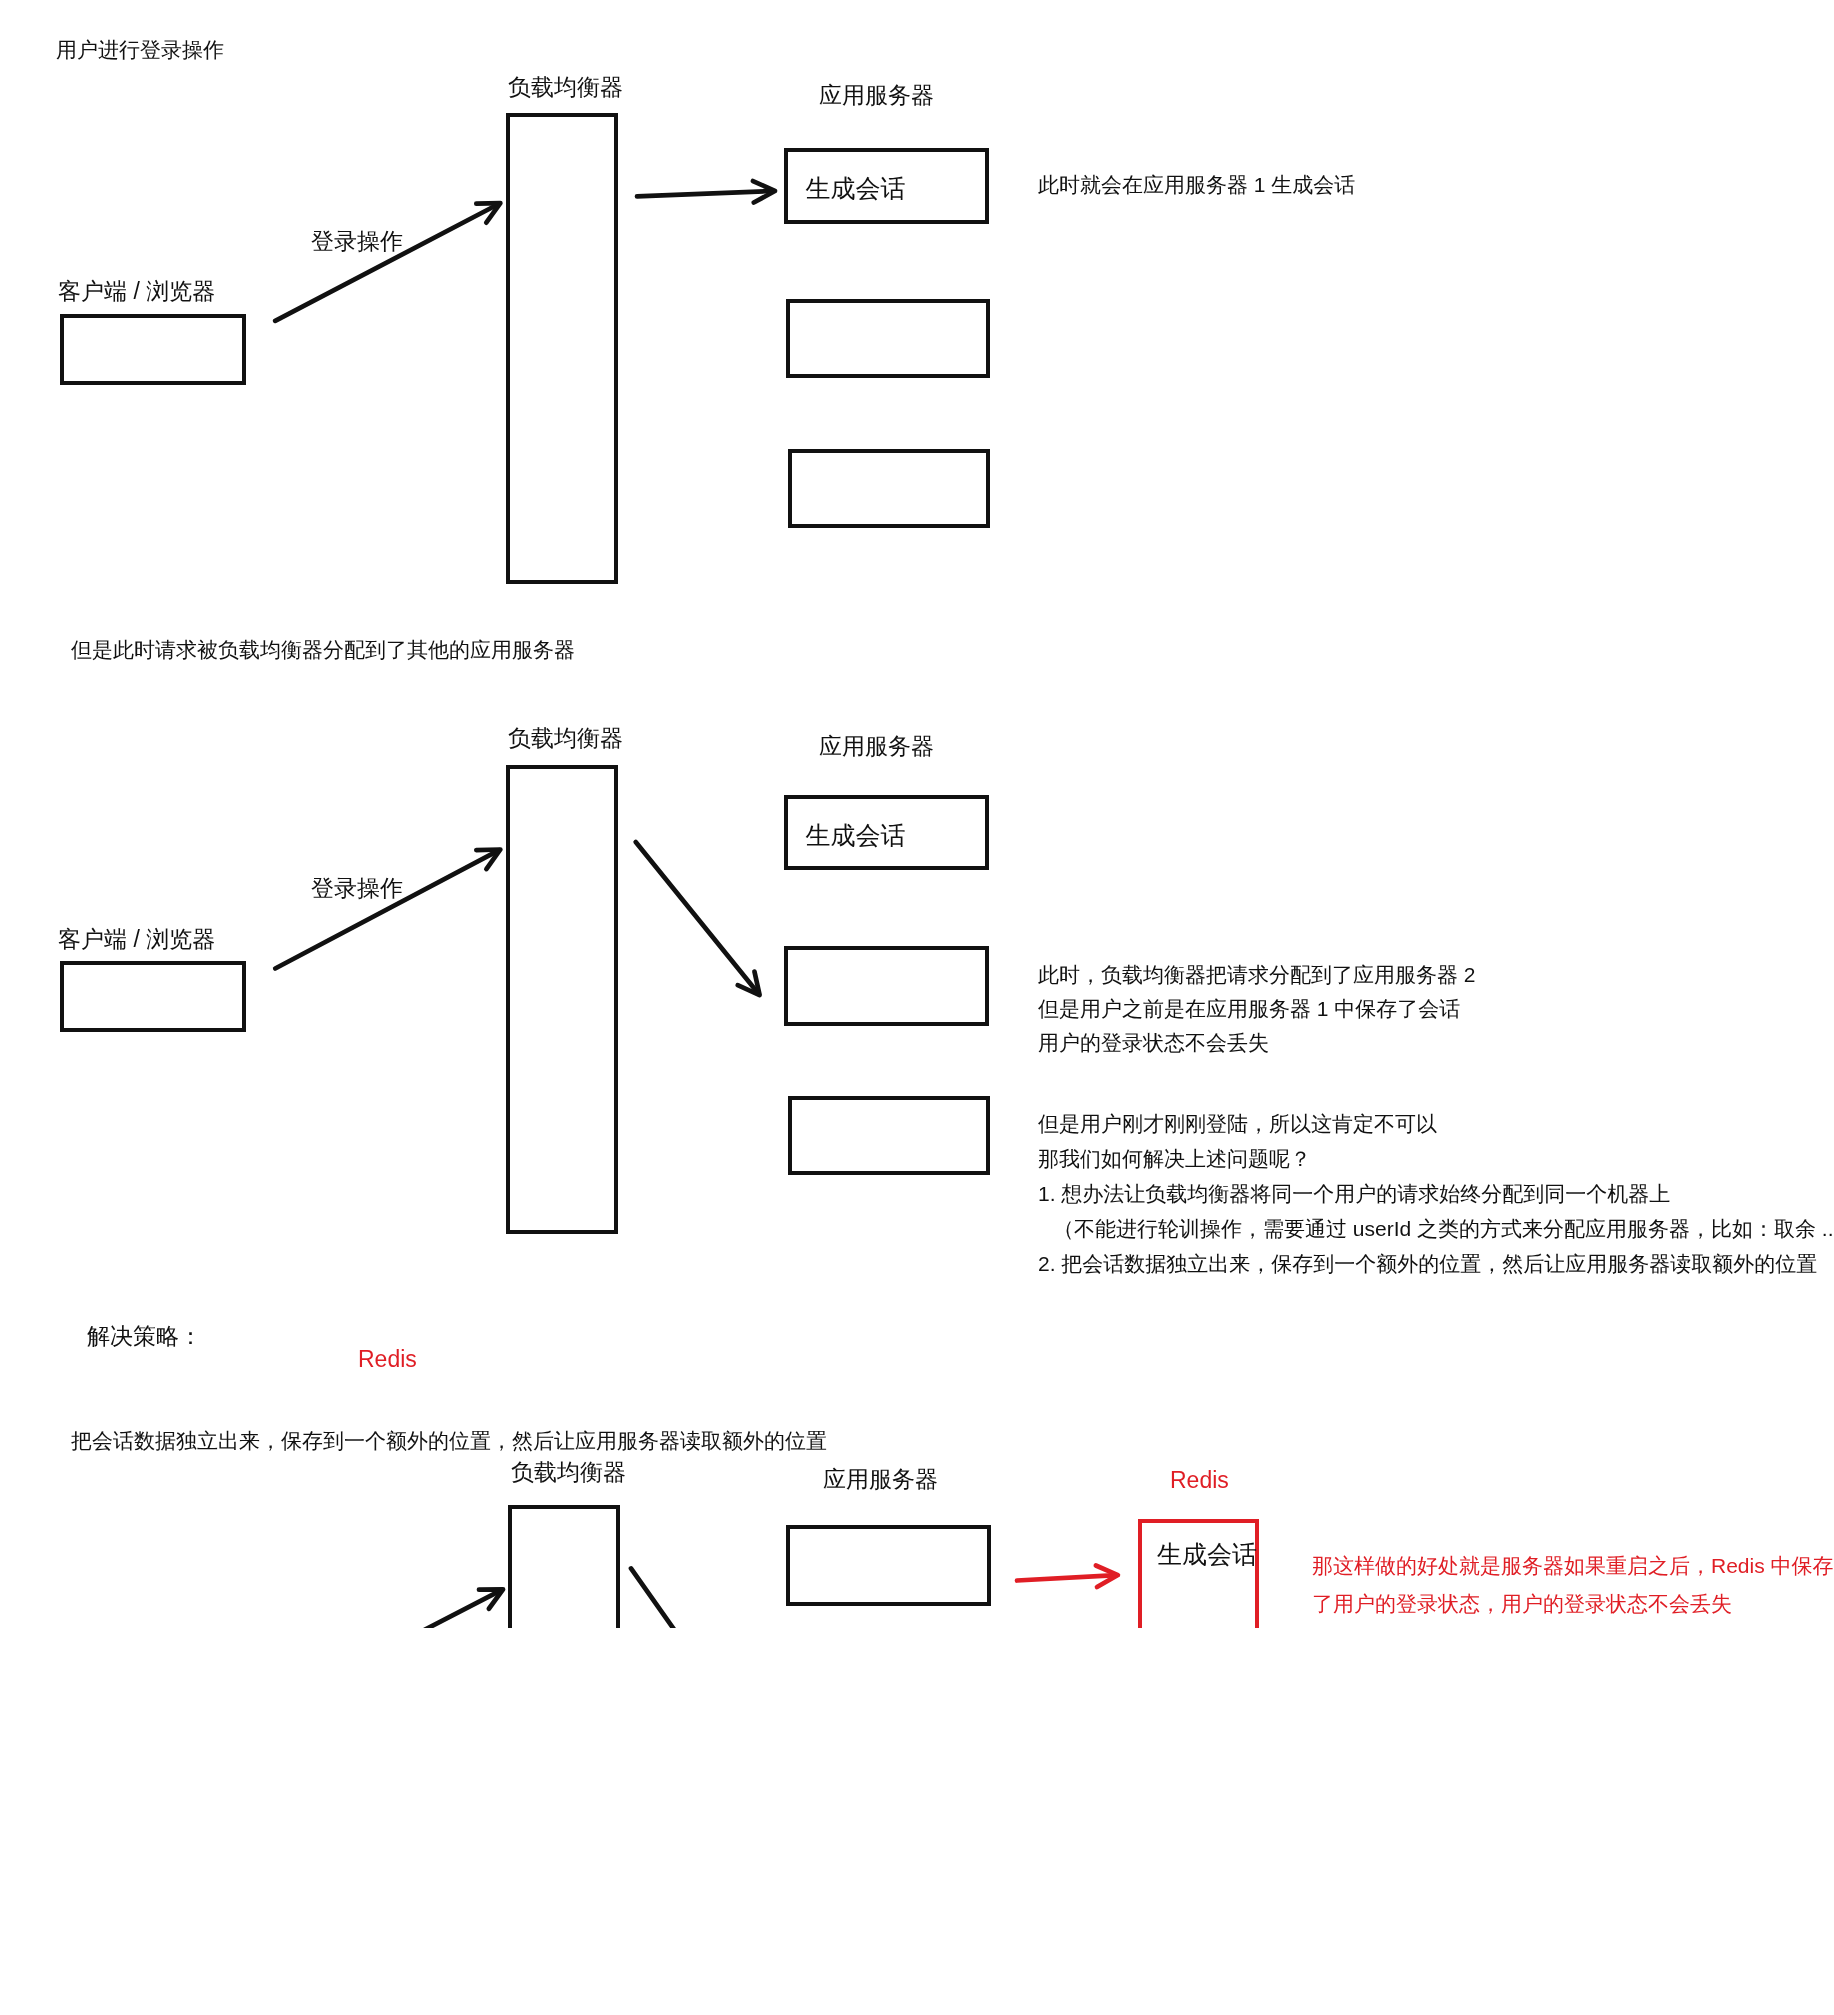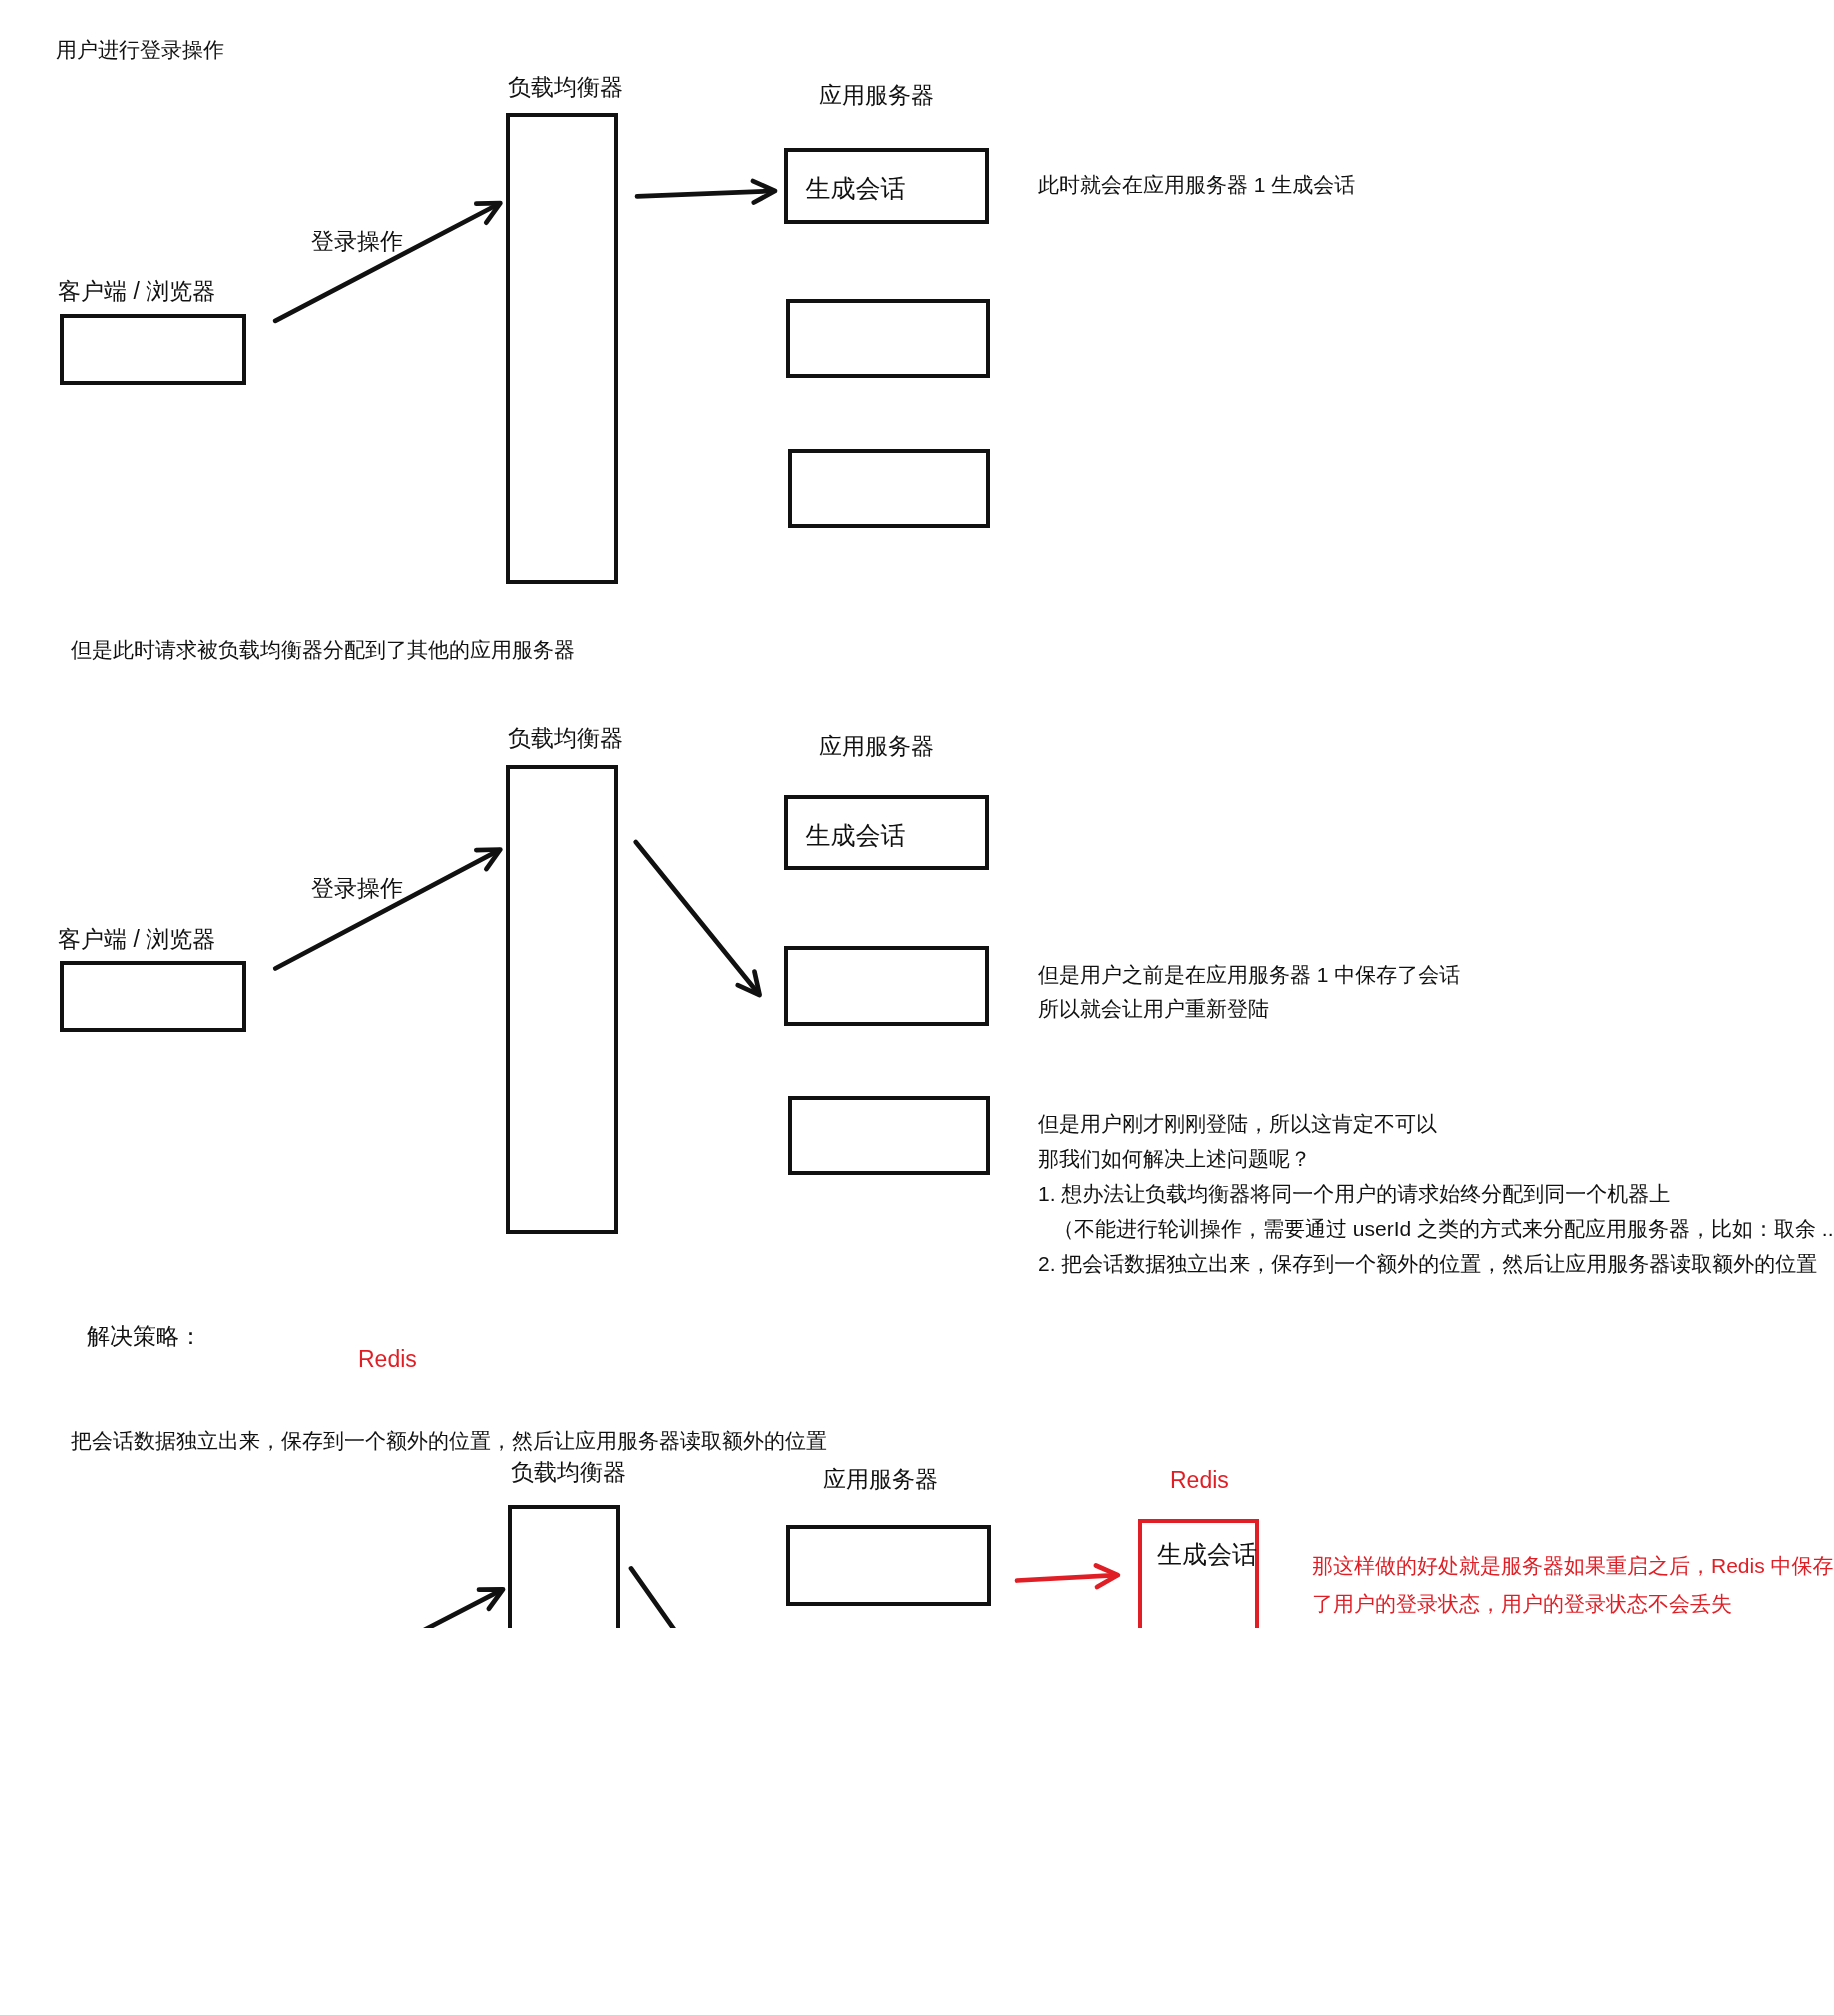--- a/index.html
+++ b/index.html
@@ -99,22 +99,23 @@
     <span class="session">生成会话</span>
   </div>
   <div class="box" style="left:784px;top:946px;width:205px;height:80px;"></div>
   <div class="box" style="left:788px;top:1096px;width:202px;height:79px;"></div>
 
   <div class="t label" style="left:311px;top:874px;">登录操作</div>
   <div class="t label" style="left:58px;top:925px;">客户端 / 浏览器</div>
   <div class="box" style="left:60px;top:961px;width:186px;height:71px;"></div>
 
   <div class="lines" style="left:1038px;top:958px;">
+    <div>此时，负载均衡器把请求分配到了应用服务器 2</div>
     <div>但是用户之前是在应用服务器 1 中保存了会话</div>
-    <div>所以就会让用户重新登陆</div>
+    <div>用户的登录状态不会丢失</div>
   </div>
 
   <div class="lines lh52" style="left:1038px;top:1106px;">
     <div>但是用户刚才刚刚登陆，所以这肯定不可以</div>
     <div>那我们如何解决上述问题呢？</div>
     <div>1. 想办法让负载均衡器将同一个用户的请求始终分配到同一个机器上</div>
     <div class="indent">（不能进行轮训操作，需要通过 userId 之类的方式来分配应用服务器，比如：取余 ...)</div>
     <div>2. 把会话数据独立出来，保存到一个额外的位置，然后让应用服务器读取额外的位置</div>
   </div>
 

